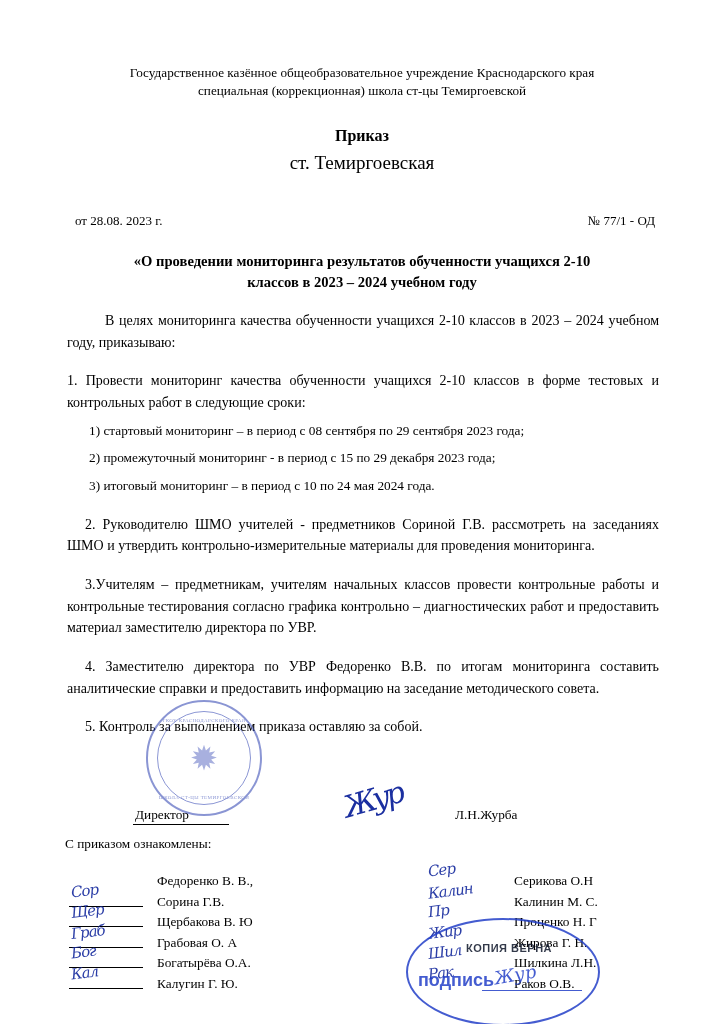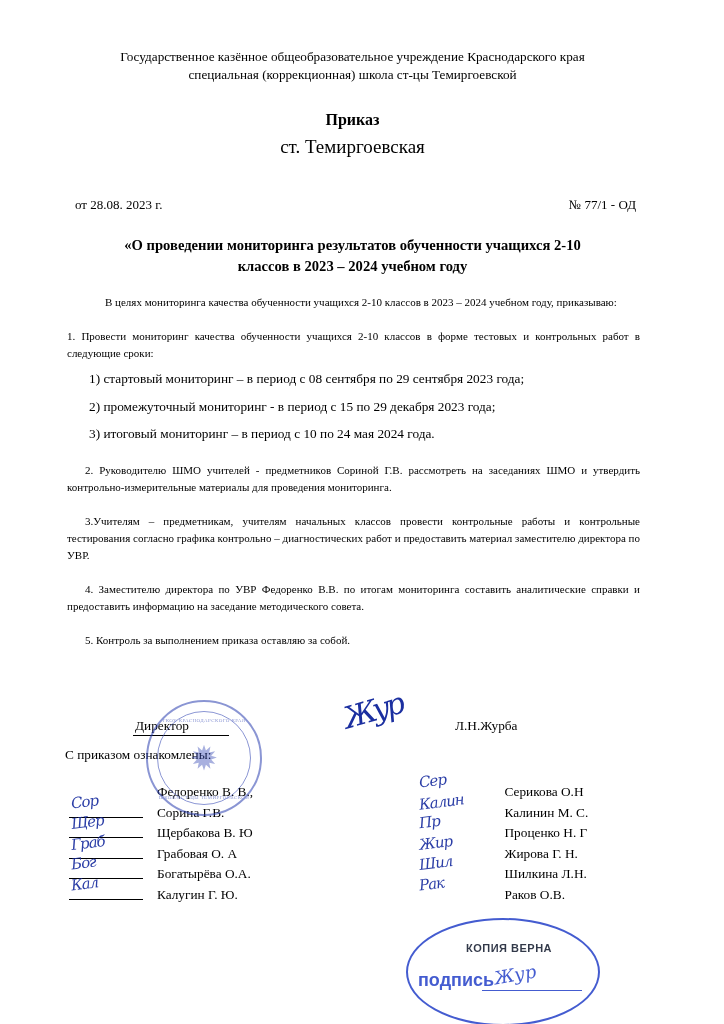--- a/index.html
+++ b/index.html
@@ -12,23 +12,23 @@
     width: 724px;
     height: 1024px;
     background: #ffffff;
     font-family: "Liberation Serif", serif;
     color: #000000;
     overflow: hidden;
   }
   .content {
     position: absolute;
     left: 0;
-    top: 0;
+    top: 16px;
     width: 724px;
-    padding: 48px 74px 0 55px;
+    padding: 48px 55px 0 55px;
     box-sizing: border-box;
   }
   .org-header {
     text-align: center;
     font-size: 13.2px;
     line-height: 1.35;
     margin: 0 6px;
   }
   .org-header div { white-space: nowrap; }
   .doc-title {
@@ -52,21 +52,21 @@
   }
   .subject {
     text-align: center;
     font-weight: bold;
     font-size: 14.6px;
     line-height: 1.45;
     margin-top: 22px;
     padding: 0 14px;
   }
   .body-text {
-    font-size: 11px;
+    font-size: 14px;
     line-height: 1.55;
     text-align: justify;
     margin-top: 17px;
     padding: 0 10px 0 12px;
   }
   .body-text.indent { text-indent: 38px; }
   .body-text.ind-small { text-indent: 18px; }
   .list-item {
     font-size: 13.3px;
     line-height: 1.55;

